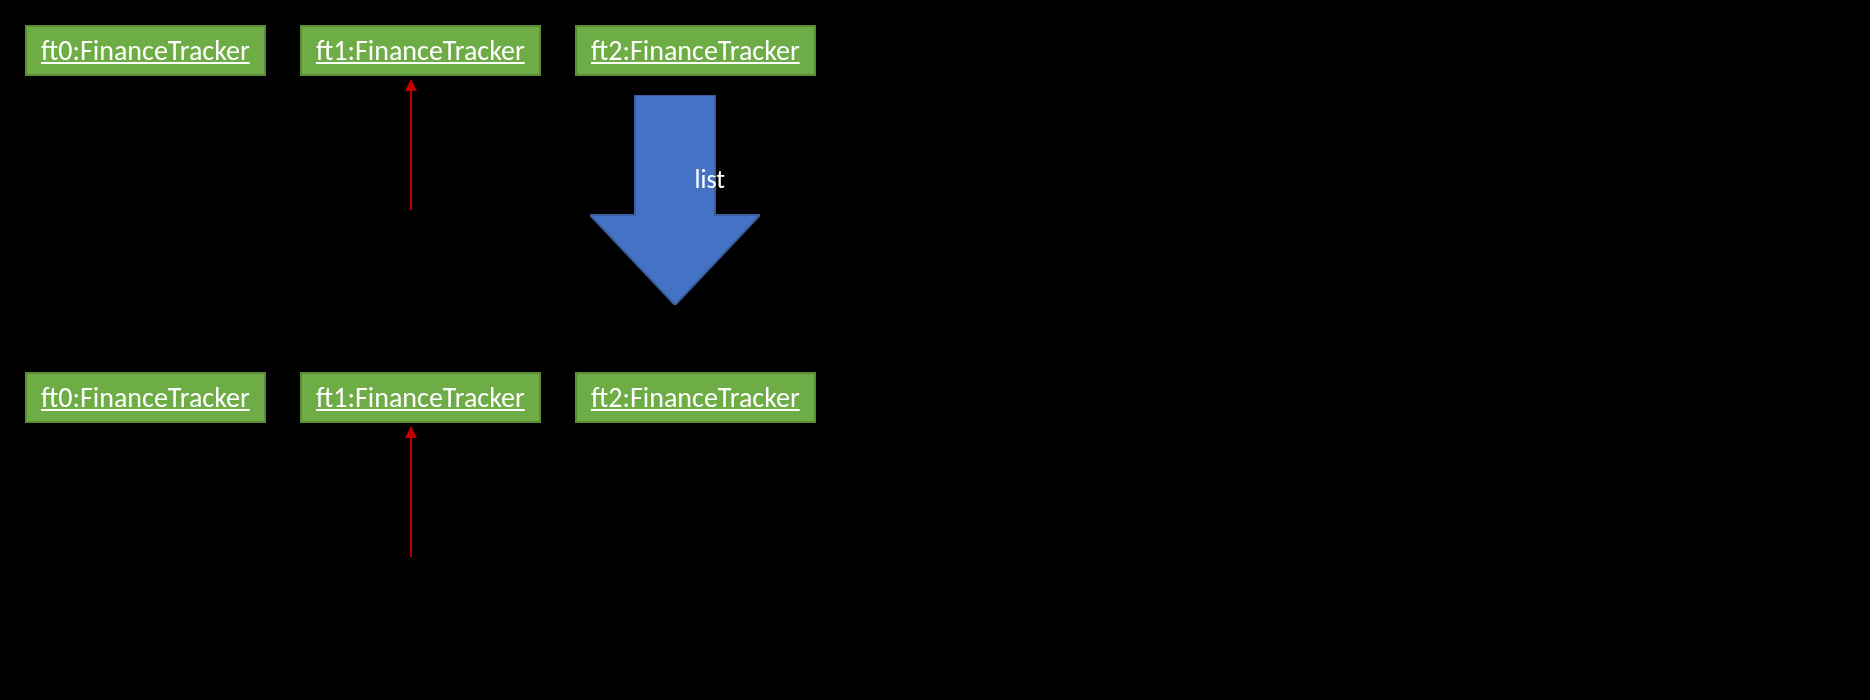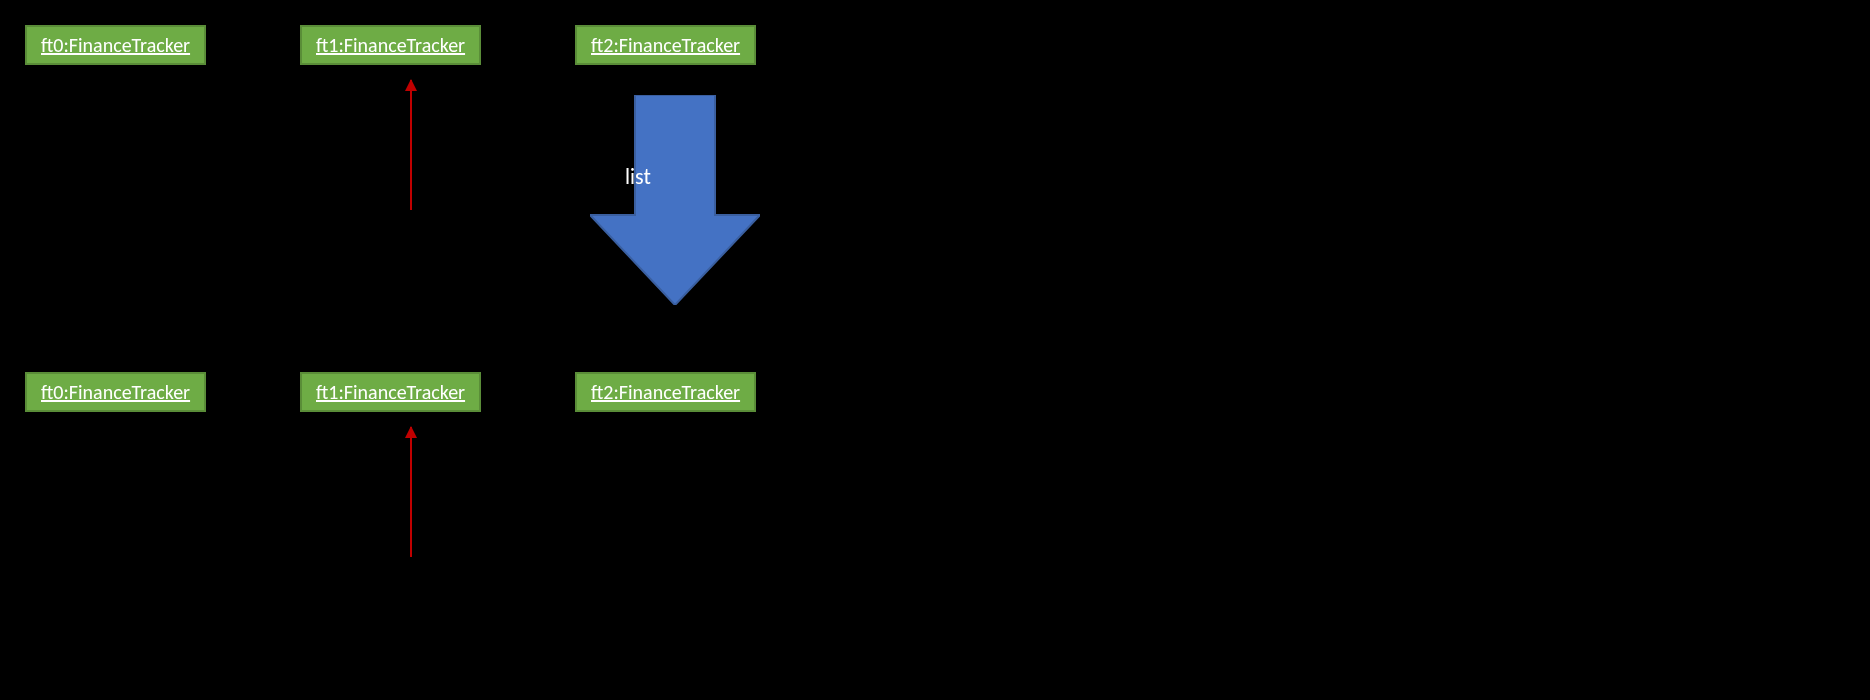--- a/index.html
+++ b/index.html
@@ -8,21 +8,21 @@
       height: 700px;
       background: #000000;
       font-family: Calibri, Arial, sans-serif;
       position: relative;
     }
     .object-box {
       position: absolute;
       background: #6eac45;
       border: 2px solid #5a8d38;
       padding: 6px 14px;
-      font-size: 20px;
+      font-size: 28px;
       color: #ffffff;
       text-decoration: underline;
       white-space: nowrap;
     }
     .red-arrow {
       position: absolute;
       width: 2px;
       background: #c00000;
     }
     .red-arrow::before {
@@ -35,22 +35,22 @@
       border-left: 6px solid transparent;
       border-right: 6px solid transparent;
       border-bottom: 12px solid #c00000;
     }
     .big-arrow {
       position: absolute;
     }
     .big-arrow-label {
       position: absolute;
       color: #ffffff;
-      font-size: 22px;
-      text-align: left;
+      font-size: 26px;
+      text-align: right;
       width: 100px;
     }
   </style>
 </head>
 <body>
 
 <div class="object-box" style="left:25px; top:25px;">ft0:FinanceTracker</div>
 
 <div class="object-box" style="left:300px; top:25px;">ft1:FinanceTracker</div>
 

